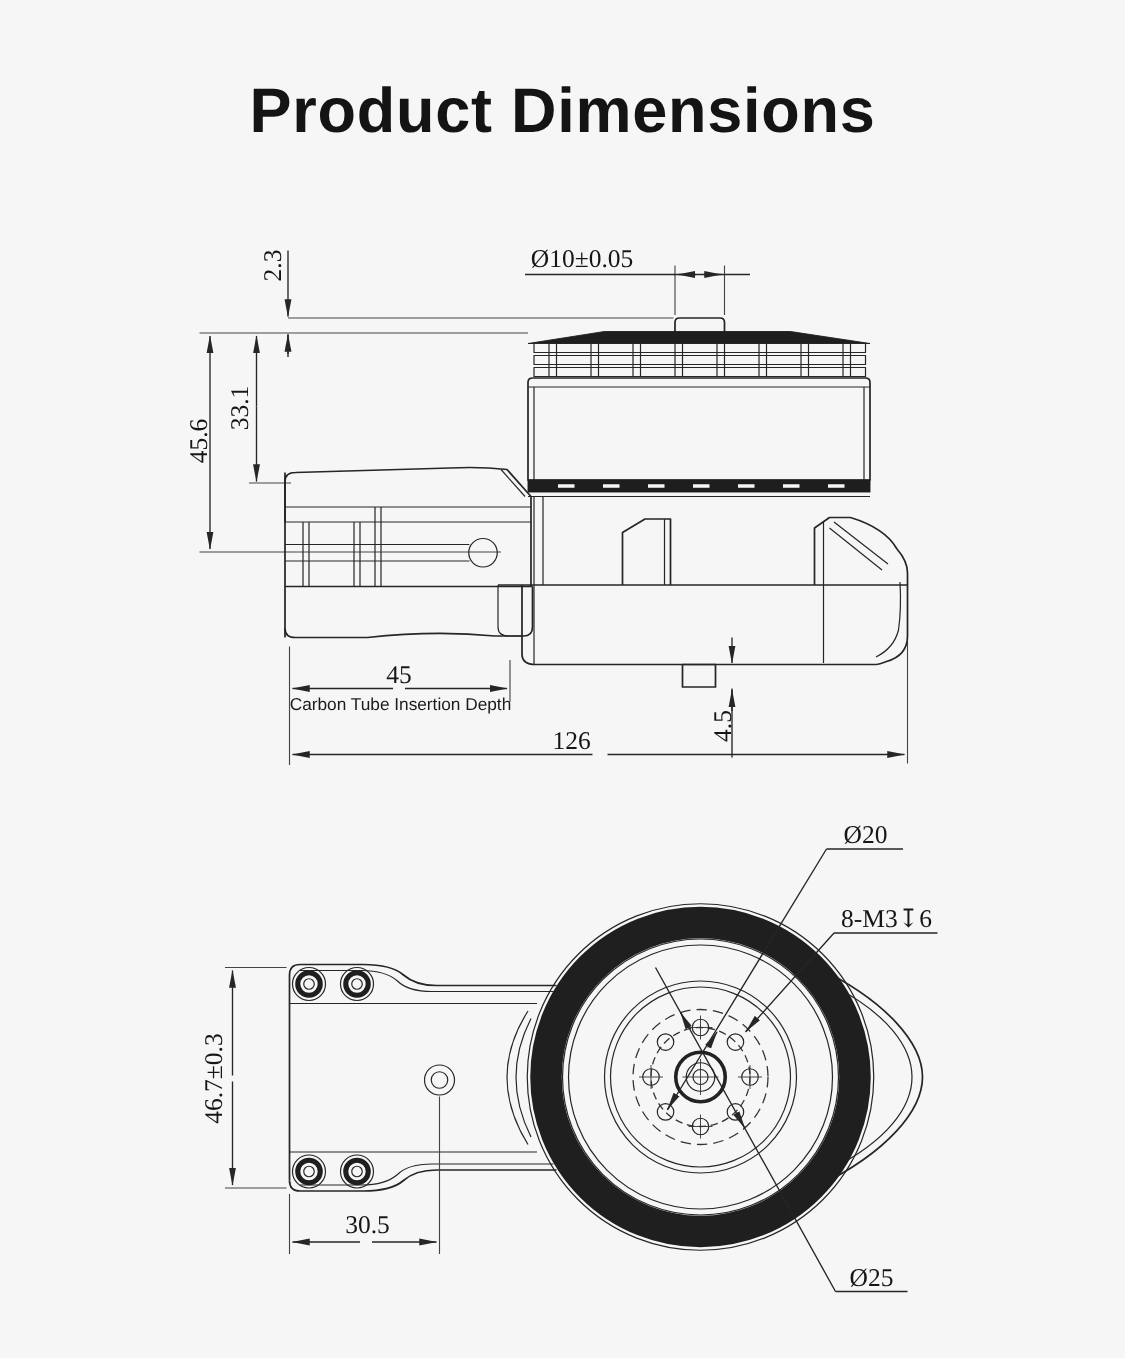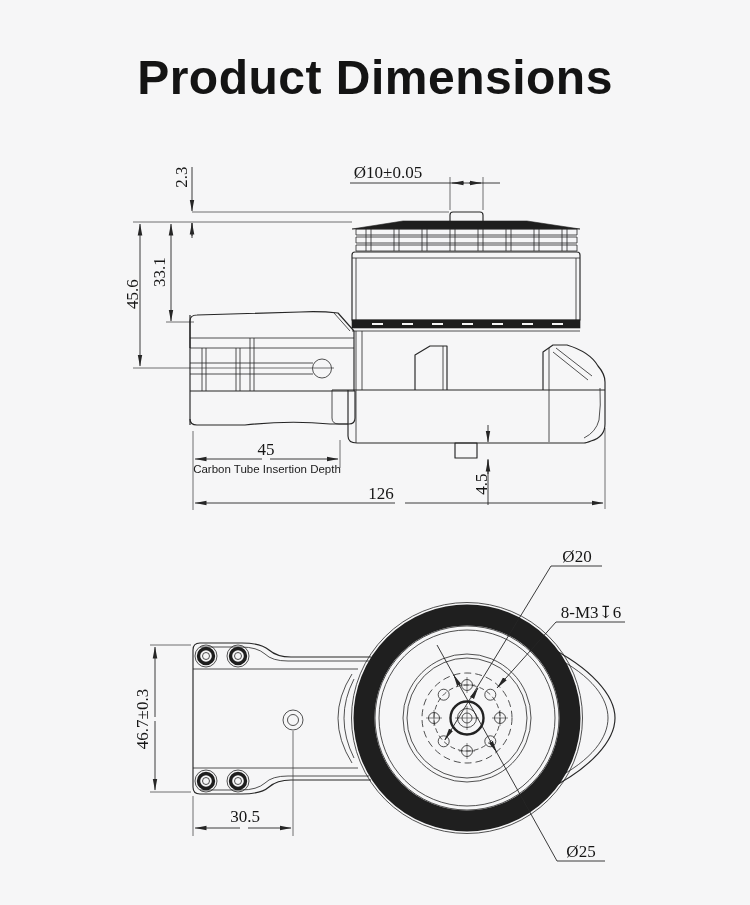--- a/index.html
+++ b/index.html
@@ -1,19 +1,19 @@
 <!DOCTYPE html>
 <html><head>
 <meta charset="utf-8">
 <style>
   html,body{margin:0;padding:0;background:#f6f6f7;}
   .page{position:relative;width:750px;height:905px;background:#f6f6f7;overflow:hidden;
         font-family:"Liberation Sans","DejaVu Sans",sans-serif;}
   .title{position:absolute;top:50px;left:0;width:750px;text-align:center;
-         font-size:48px;font-weight:700;color:#141414;letter-spacing:.5px;}
+         font-size:42px;font-weight:700;color:#141414;letter-spacing:.5px;}
   svg{position:absolute;top:0;left:0;}
   .out{stroke:#262626;stroke-width:1.15;fill:none;stroke-linejoin:round;}
   .out2{stroke:#262626;stroke-width:0.8;fill:none;stroke-linejoin:round;}
   .thin{stroke:#444;stroke-width:0.75;fill:none;}
   .dl{stroke:#262626;stroke-width:0.9;fill:none;}
   .dark{fill:#1e1e1e;stroke:#1e1e1e;stroke-width:0.6;}
   .bgdash{stroke:#f6f6f7;stroke-width:2.2;fill:none;}
   .dash45{stroke:#333;stroke-width:0.85;fill:none;stroke-dasharray:7 4;}
   .dash33{stroke:#333;stroke-width:0.85;fill:none;stroke-dasharray:5 3;}
   .tick{stroke:#333;stroke-width:0.6;fill:none;}

